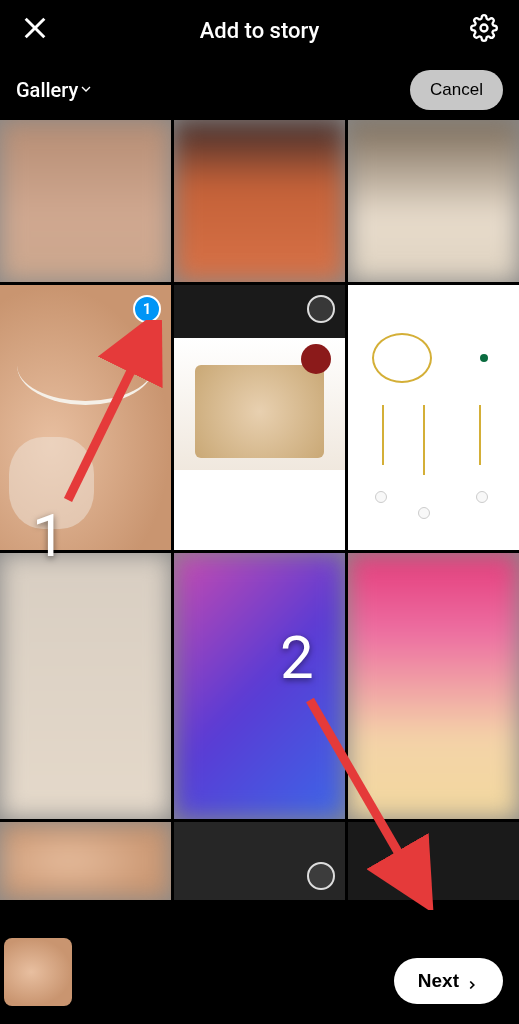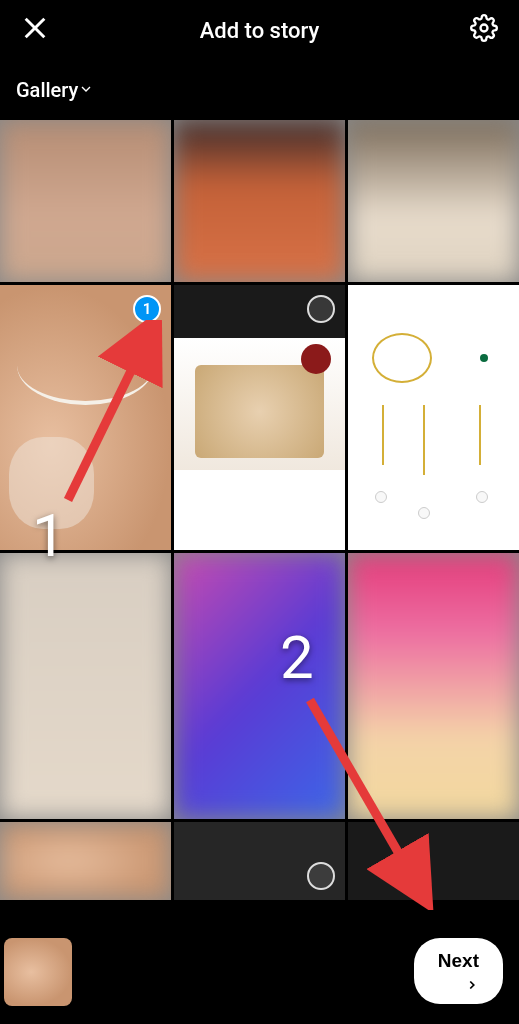--- a/index.html
+++ b/index.html
@@ -111,21 +111,20 @@
       color: #000;
       font-size: 19px;
       font-weight: 600;
       padding: 12px 24px;
       border-radius: 26px;
       border: none;
       display: flex;
       align-items: flex-end;
       gap: 6px;
       z-index: 20;
-      flex-direction: column;
     }
     .next-btn svg { width: 14px; height: 14px; stroke: #000; stroke-width: 3; fill: none; }
     
     .t-fill { position:absolute; inset:0; }
     .t1-a { background: linear-gradient(180deg,#b58c73 0%,#d0a890 60%,#cba78d 100%); }
     .t1-b { background: linear-gradient(180deg,#3b2a2a 0%,#c46138 40%,#d87247 100%); }
     .t1-c { background: linear-gradient(180deg,#7a6a58 0%,#e8dccc 60%,#ded2c0 100%); }
     .t2-a { background: radial-gradient(ellipse at 30% 60%,#e8bfa0 0%,#c99570 70%); }
     .t2-b { background: linear-gradient(180deg,#1a1a1a 0%,#1a1a1a 20%,#fff 20%,#f0e8de 70%,#fff 70%,#fff 100%); }
     .t2-c { background: #fff; }
@@ -169,20 +168,21 @@
 
 <div class="subheader">
   <div class="gallery-dropdown">
     <span>Gallery</span>
     <span class="chevron-down">
       <svg viewBox="0 0 24 24">
           <polyline points="6 9 12 15 18 9"></polyline>
         </svg>
     </span>
   </div>
+  <button class="cancel-btn">Cancel</button>
 </div>
 
 <div class="grid">
 
   <div class="tile short">
       <div class="t-fill t1-a blur"></div>
     </div>
   <div class="tile short">
       <div class="t-fill t1-b blur"></div>
     </div>

